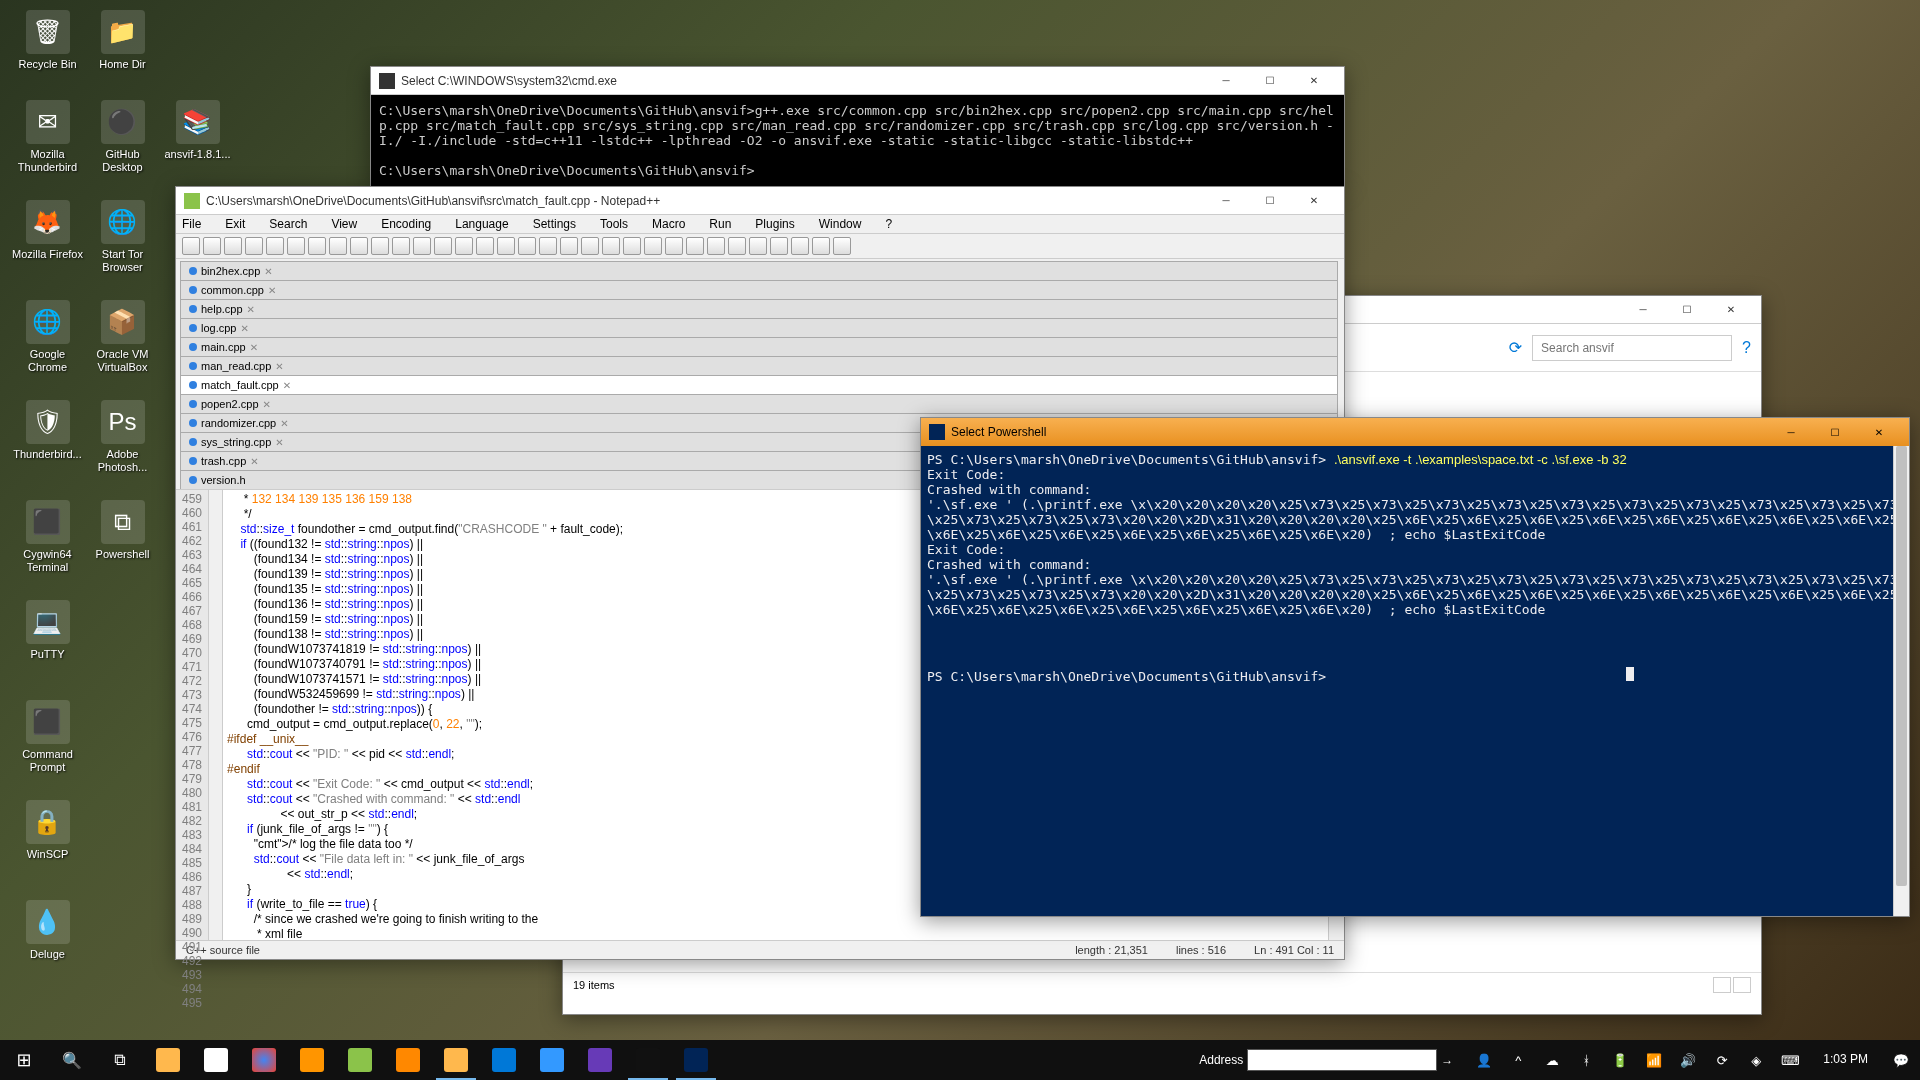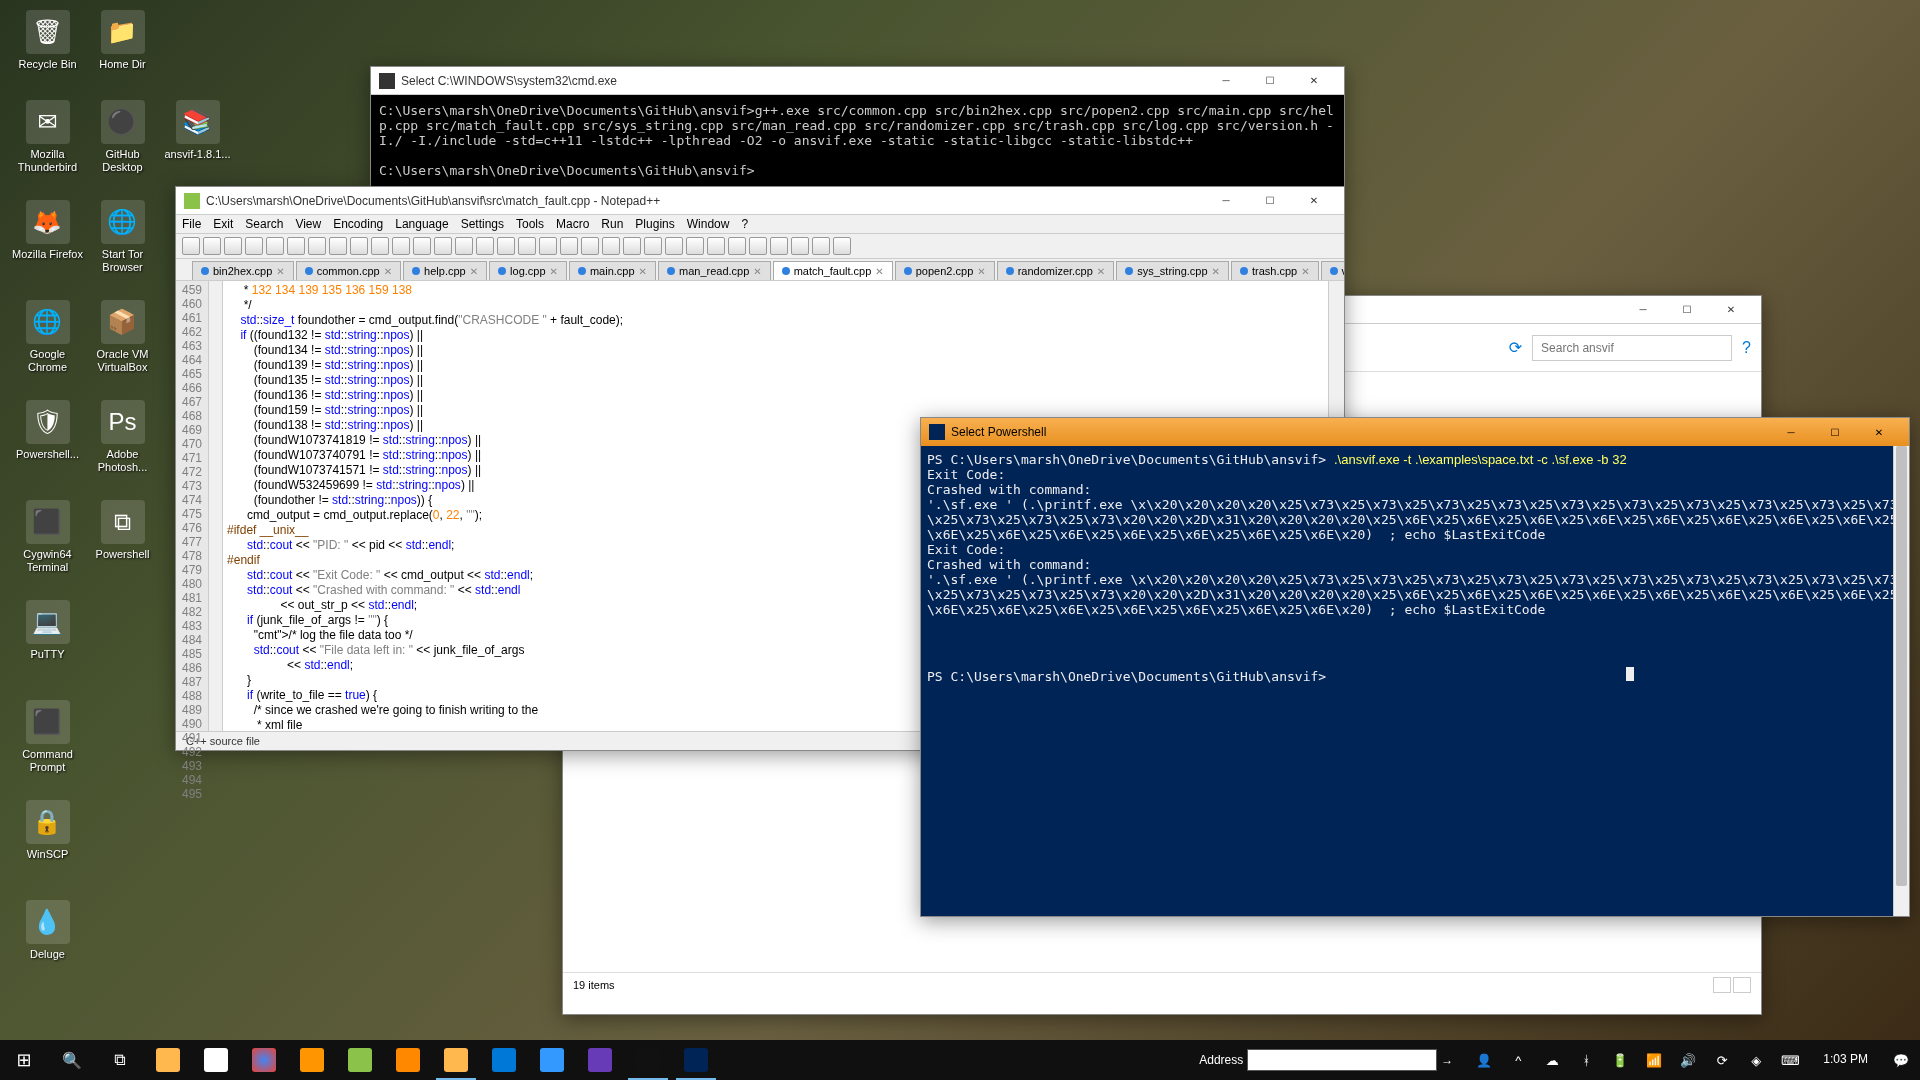--- a/index.html
+++ b/index.html
@@ -8,25 +8,25 @@
 .desktop-icon .icon { width: 44px; height: 44px; margin: 0 auto 4px; background: rgba(255,255,255,0.15); border-radius: 4px; display: flex; align-items: center; justify-content: center; font-size: 24px; }
 .desktop-icon .label { text-shadow: 1px 1px 2px black; line-height: 1.2; }
 .window { position: absolute; background: white; border: 1px solid #888; box-shadow: 0 4px 20px rgba(0,0,0,0.4); }
 .titlebar { height: 28px; display: flex; align-items: center; padding: 0 8px; font-size: 12px; }
 .titlebar-cmd { background: white; color: #333; border-bottom: 1px solid #ccc; }
 .titlebar-active { background: linear-gradient(#f8b050, #e89020); color: black; }
 .titlebar-icon { width: 16px; height: 16px; margin-right: 6px; background: #333; display: inline-block; }
 .win-controls { margin-left: auto; display: flex; }
 .win-btn { width: 44px; height: 28px; display: flex; align-items: center; justify-content: center; font-size: 10px; cursor: pointer; }
 .cmd-body { background: black; color: #ccc; font-family: 'Consolas', monospace; font-size: 13px; padding: 8px; white-space: pre-wrap; word-break: break-all; }
-.npp-menu { background: #f0f0f0; padding: 2px 6px; font-size: 12px; display: flex; gap: 12px; border-bottom: 1px solid #ccc; }
+.npp-menu { background: #f0f0f0; padding: 2px 6px; font-size: 12px; display: flex; gap: 24px; border-bottom: 1px solid #ccc; }
 .npp-menu span { cursor: pointer; }
 .npp-toolbar { background: #f0f0f0; padding: 3px 6px; display: flex; gap: 3px; border-bottom: 1px solid #ccc; }
 .tb-btn { width: 18px; height: 18px; background: linear-gradient(#fff,#ddd); border: 1px solid #999; border-radius: 2px; cursor: pointer; }
-.npp-tabs { background: #f0f0f0; display: flex; padding: 2px 16px 0; border-bottom: 1px solid #ccc; overflow: hidden; }
+.npp-tabs { background: #f0f0f0; display: flex; padding: 2px 4px 0; border-bottom: 1px solid #ccc; overflow: hidden; flex-direction: column; }
 .npp-tab { padding: 3px 8px; font-size: 11px; background: #e0e0e0; border: 1px solid #aaa; border-bottom: none; margin-right: 2px; cursor: pointer; display: flex; align-items: center; gap: 4px; }
 .npp-tab.active { background: white; }
 .npp-tab .dot { width: 8px; height: 8px; background: #3080e0; border-radius: 50%; }
 .npp-tab .x { color: #888; font-size: 10px; }
 .npp-editor { display: flex; height: 450px; background: white; position: relative; }
 .gutter { background: #e8e8e8; color: #808080; font-family: Consolas, monospace; font-size: 12px; padding: 2px 6px; text-align: right; border-right: 1px solid #ccc; user-select: none; }
 .fold-col { width: 14px; background: #f0f0f0; border-right: 1px solid #ccc; }
 .code { flex: 1; font-family: Consolas, monospace; font-size: 12px; padding: 2px 4px; white-space: pre; overflow: hidden; line-height: 15px; }
 .code .kw { color: #0000ff; }
 .code .str { color: #808080; }
@@ -89,21 +89,21 @@
     <div class="desktop-icon" style="left: 10px; top: 300px;">
       <div class="icon">🌐</div>
       <div class="label">Google Chrome</div>
     </div>
     <div class="desktop-icon" style="left: 85px; top: 300px;">
       <div class="icon">📦</div>
       <div class="label">Oracle VM VirtualBox</div>
     </div>
     <div class="desktop-icon" style="left: 10px; top: 400px;">
       <div class="icon">🛡</div>
-      <div class="label">Powershell...</div>
+      <div class="label">Thunderbird...</div>
     </div>
     <div class="desktop-icon" style="left: 85px; top: 400px;">
       <div class="icon">Ps</div>
       <div class="label">Adobe Photosh...</div>
     </div>
     <div class="desktop-icon" style="left: 10px; top: 500px;">
       <div class="icon">⬛</div>
       <div class="label">Cygwin64 Terminal</div>
     </div>
     <div class="desktop-icon" style="left: 85px; top: 500px;">

